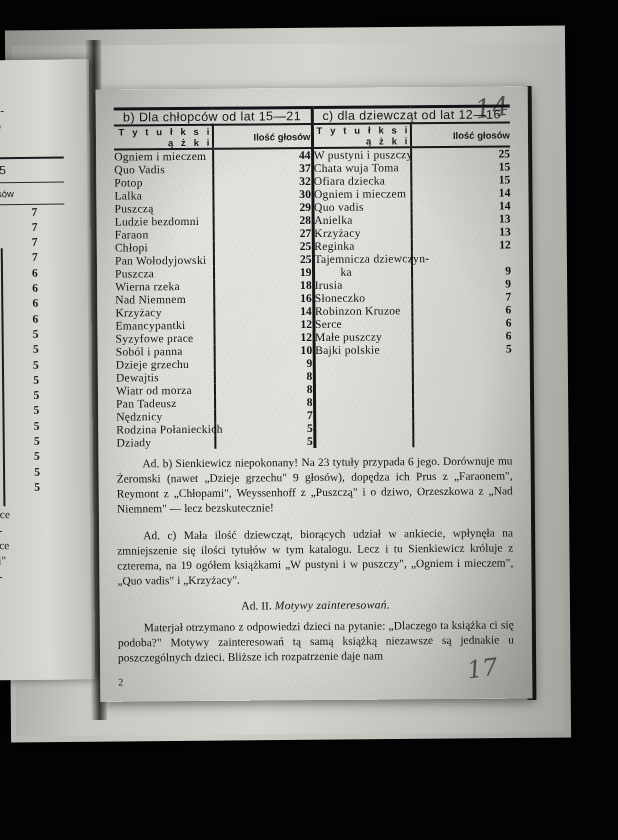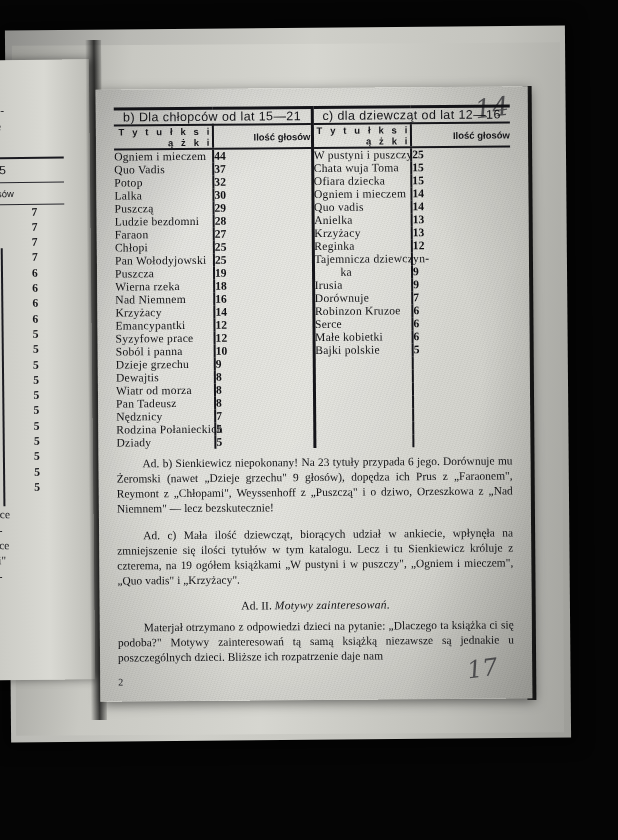--- a/index.html
+++ b/index.html
@@ -96,21 +96,21 @@
   .col-head{
     text-align:right;font-size:9.5px;padding:7px 2px 6px 2px;
     font-family:"Liberation Sans", sans-serif;color:#18181c;
   }
   .col-head.spaced{letter-spacing:2.6px;}
   td.title{
     font-size:11.6px;padding:1.1px 4px 1.1px 5px;
     letter-spacing:.25px;white-space:nowrap;
   }
   td.num{
-    font-size:11.6px;text-align:left;padding:1.1px 2px;font-weight:700;
+    font-size:11.6px;text-align:right;padding:1.1px 2px;font-weight:700;
   }
   td.title.indent{padding-left:26px;}
 
   
   .para{
     font-size:11.4px;line-height:1.33;text-align:justify;
     text-indent:26px;margin-top:7px;letter-spacing:.05px;
   }
   .section-head{
     text-align:center;font-size:11.6px;margin-top:11px;margin-bottom:2px;
@@ -280,39 +280,39 @@
             </tr>
             <tr>
               <td class="title">Wierna rzeka</td>
               <td class="num vsep">18</td>
               <td class="title vsep-thick">Irusia</td>
               <td class="num vsep">9</td>
             </tr>
             <tr>
               <td class="title">Nad Niemnem</td>
               <td class="num vsep">16</td>
-              <td class="title vsep-thick">Dorównuje</td>
+              <td class="title vsep-thick">Słoneczko</td>
               <td class="num vsep">7</td>
             </tr>
             <tr>
               <td class="title">Krzyżacy</td>
               <td class="num vsep">14</td>
               <td class="title vsep-thick">Robinzon Kruzoe</td>
               <td class="num vsep">6</td>
             </tr>
             <tr>
               <td class="title">Emancypantki</td>
               <td class="num vsep">12</td>
               <td class="title vsep-thick">Serce</td>
               <td class="num vsep">6</td>
             </tr>
             <tr>
               <td class="title">Syzyfowe prace</td>
               <td class="num vsep">12</td>
-              <td class="title vsep-thick">Małe kobietki</td>
+              <td class="title vsep-thick">Małe puszczy</td>
               <td class="num vsep">6</td>
             </tr>
             <tr>
               <td class="title">Soból i panna</td>
               <td class="num vsep">10</td>
               <td class="title vsep-thick">Bajki polskie</td>
               <td class="num vsep">5</td>
             </tr>
             <tr>
               <td class="title">Dzieje grzechu</td>

